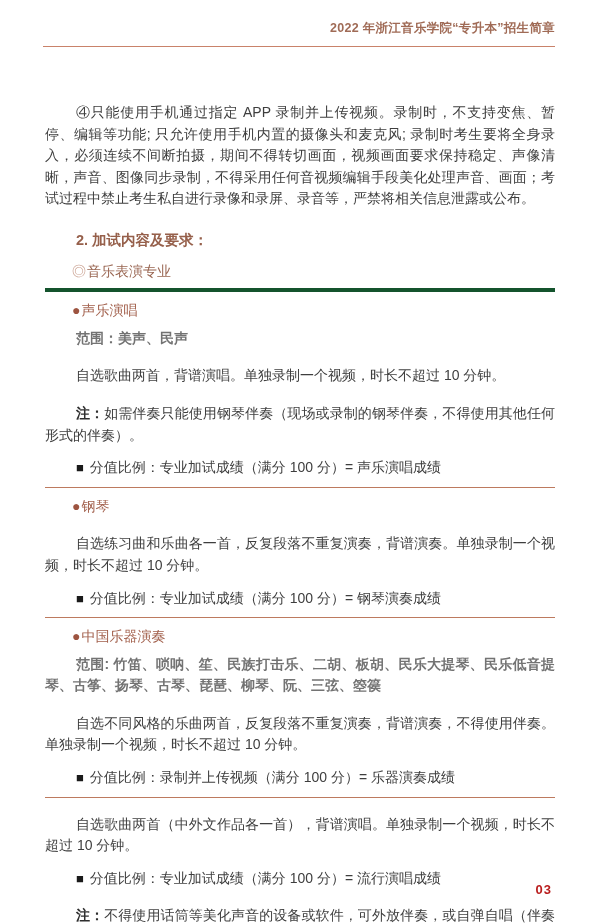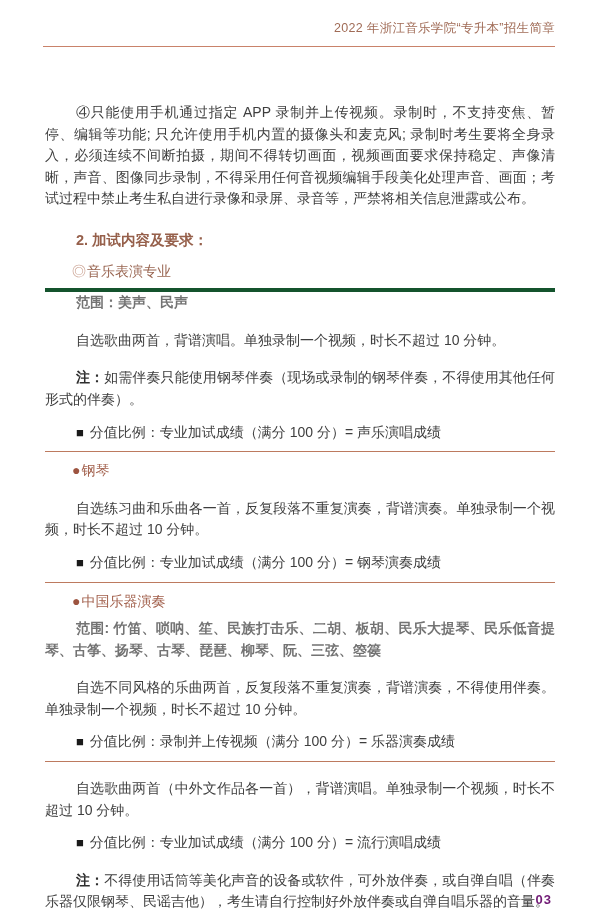--- a/index.html
+++ b/index.html
@@ -8,21 +8,21 @@
     background: #ffffff;
     font-family: "Liberation Sans", sans-serif;
     position: relative;
     overflow: hidden;
   }
   .page-header {
     position: absolute;
     left: 43px; right: 45px; top: 20px;
     text-align: right;
     font-size: 12.5px;
-    font-weight: 400;
+    font-weight: 700;
     letter-spacing: 0.3px;
     color: #a06b56;
     padding-bottom: 9px;
     border-bottom: 1px solid #c9826a;
   }
   .content {
     position: absolute;
     left: 45px; right: 45px; top: 86px;
     font-size: 14px;
     line-height: 21.6px;
@@ -80,44 +80,47 @@
     font-size: 13px;
     margin-right: 6px;
   }
   .rule {
     border: 0;
     border-top: 1px solid #bd7a5f;
     margin: 8px 0 8px 0;
   }
   .page-number {
     position: absolute;
-    right: 48px; bottom: 16px;
+    right: 48px; bottom: 26px;
     font-size: 13px;
     font-weight: 700;
     letter-spacing: 1px;
-    color: #701a75;
+    color: #b91c1c;
   }
 </style>
 </head>
 <body>
 
 <header class="page-header">
   <span>2022 年浙江音乐学院“专升本”招生简章</span>
 </header>
 
 <main class="content">
 
   <p class="para">④只能使用手机通过指定 APP 录制并上传视频。录制时，不支持变焦、暂停、编辑等功能; 只允许使用手机内置的摄像头和麦克风; 录制时考生要将全身录入，必须连续不间断拍摄，期间不得转切画面，视频画面要求保持稳定、声像清晰，声音、图像同步录制，不得采用任何音视频编辑手段美化处理声音、画面；考试过程中禁止考生私自进行录像和录屏、录音等，严禁将相关信息泄露或公布。</p>
 
   <div class="section-heading">2. 加试内容及要求：</div>
 
   <div class="major-heading">
     <span class="marker">◎</span><span>音乐表演专业</span>
   </div>
 
+  <div class="bullet-line">
+    <span class="marker">●</span><span>声乐演唱</span>
+  </div>
   <p class="scope">范围：美声、民声</p>
   <p class="para">自选歌曲两首，背谱演唱。单独录制一个视频，时长不超过 10 分钟。</p>
   <p class="para note">
     <span class="prefix">注：</span><span>如需伴奏只能使用钢琴伴奏（现场或录制的钢琴伴奏，不得使用其他任何形式的伴奏）。</span>
   </p>
   <div class="score-line">
     <span class="marker">■</span><span>分值比例：专业加试成绩（满分 100 分）= 声乐演唱成绩</span>
   </div>
   <hr class="rule">
 

